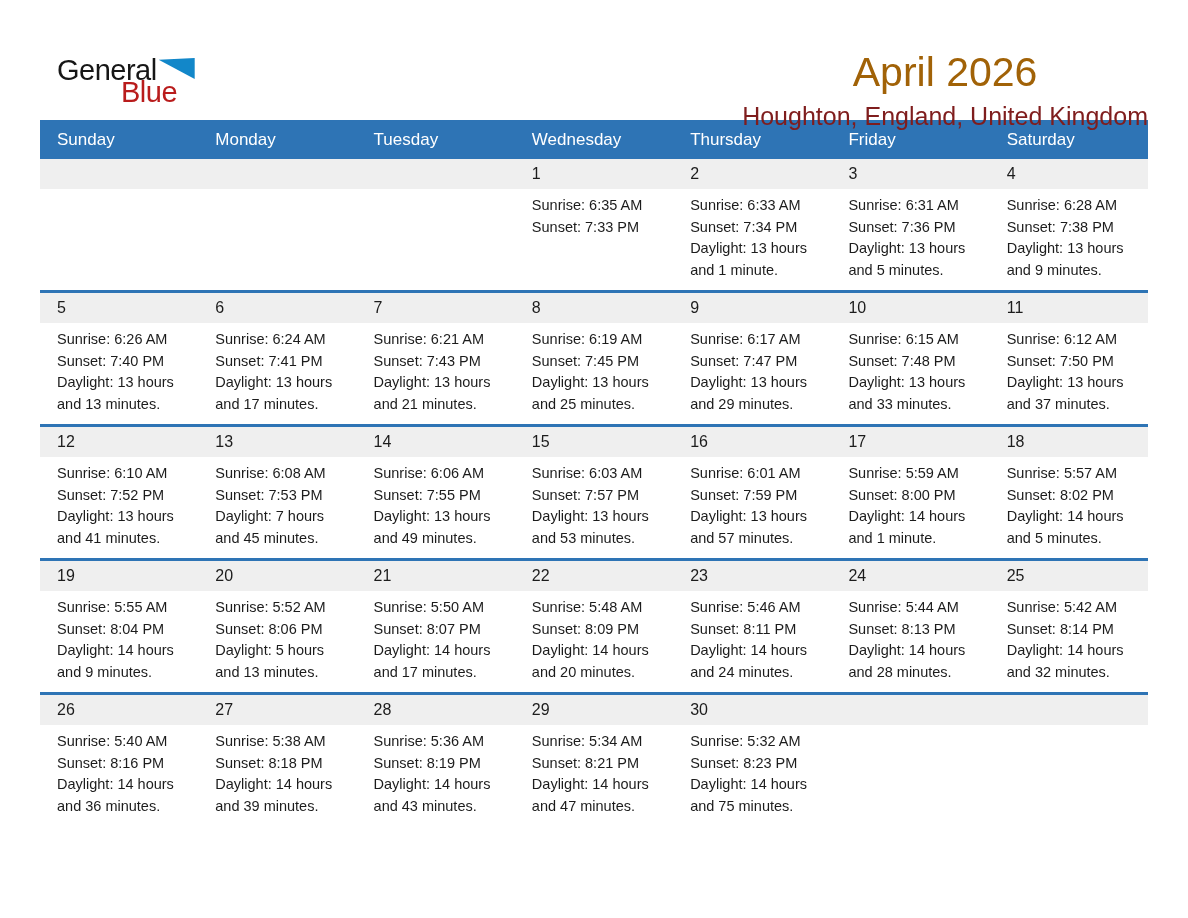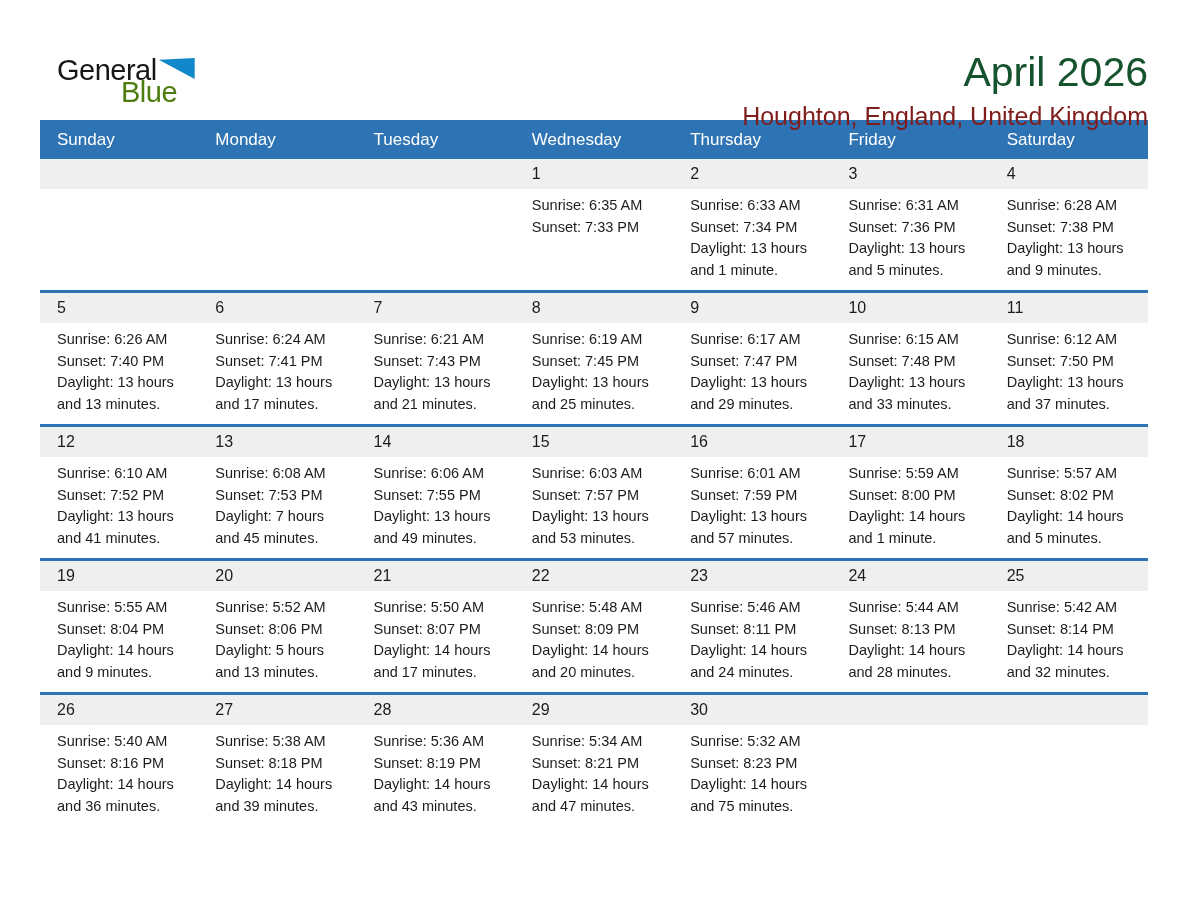--- a/index.html
+++ b/index.html
@@ -31,29 +31,30 @@
   .logo-triangle{
     display:inline-block;
     width:36px;height:21px;
     margin-left:2px;margin-top:2px;
     background:#1287c9;
     clip-path:polygon(0 8%, 100% 0, 100% 100%);
   }
   .logo-blue{
     font-size:29px;
     letter-spacing:-0.5px;
-    color:#4d7c0f;
+    color:#b91c1c;
     margin-left:64px;
     margin-top:-7px;
   }
   .title-block{text-align:right;padding-top:8px;}
   .cal-title{
     font-size:41px;
     line-height:48px;
-    color:#14532d;
+    color:#a16207;
+    text-align:center;
   }
   .cal-location{
     font-size:25px;
     line-height:40px;
     color:#7f1d1d;
   }
 
   
   .calendar{margin:0 40px;width:1108px;}
   .weekday-row{

